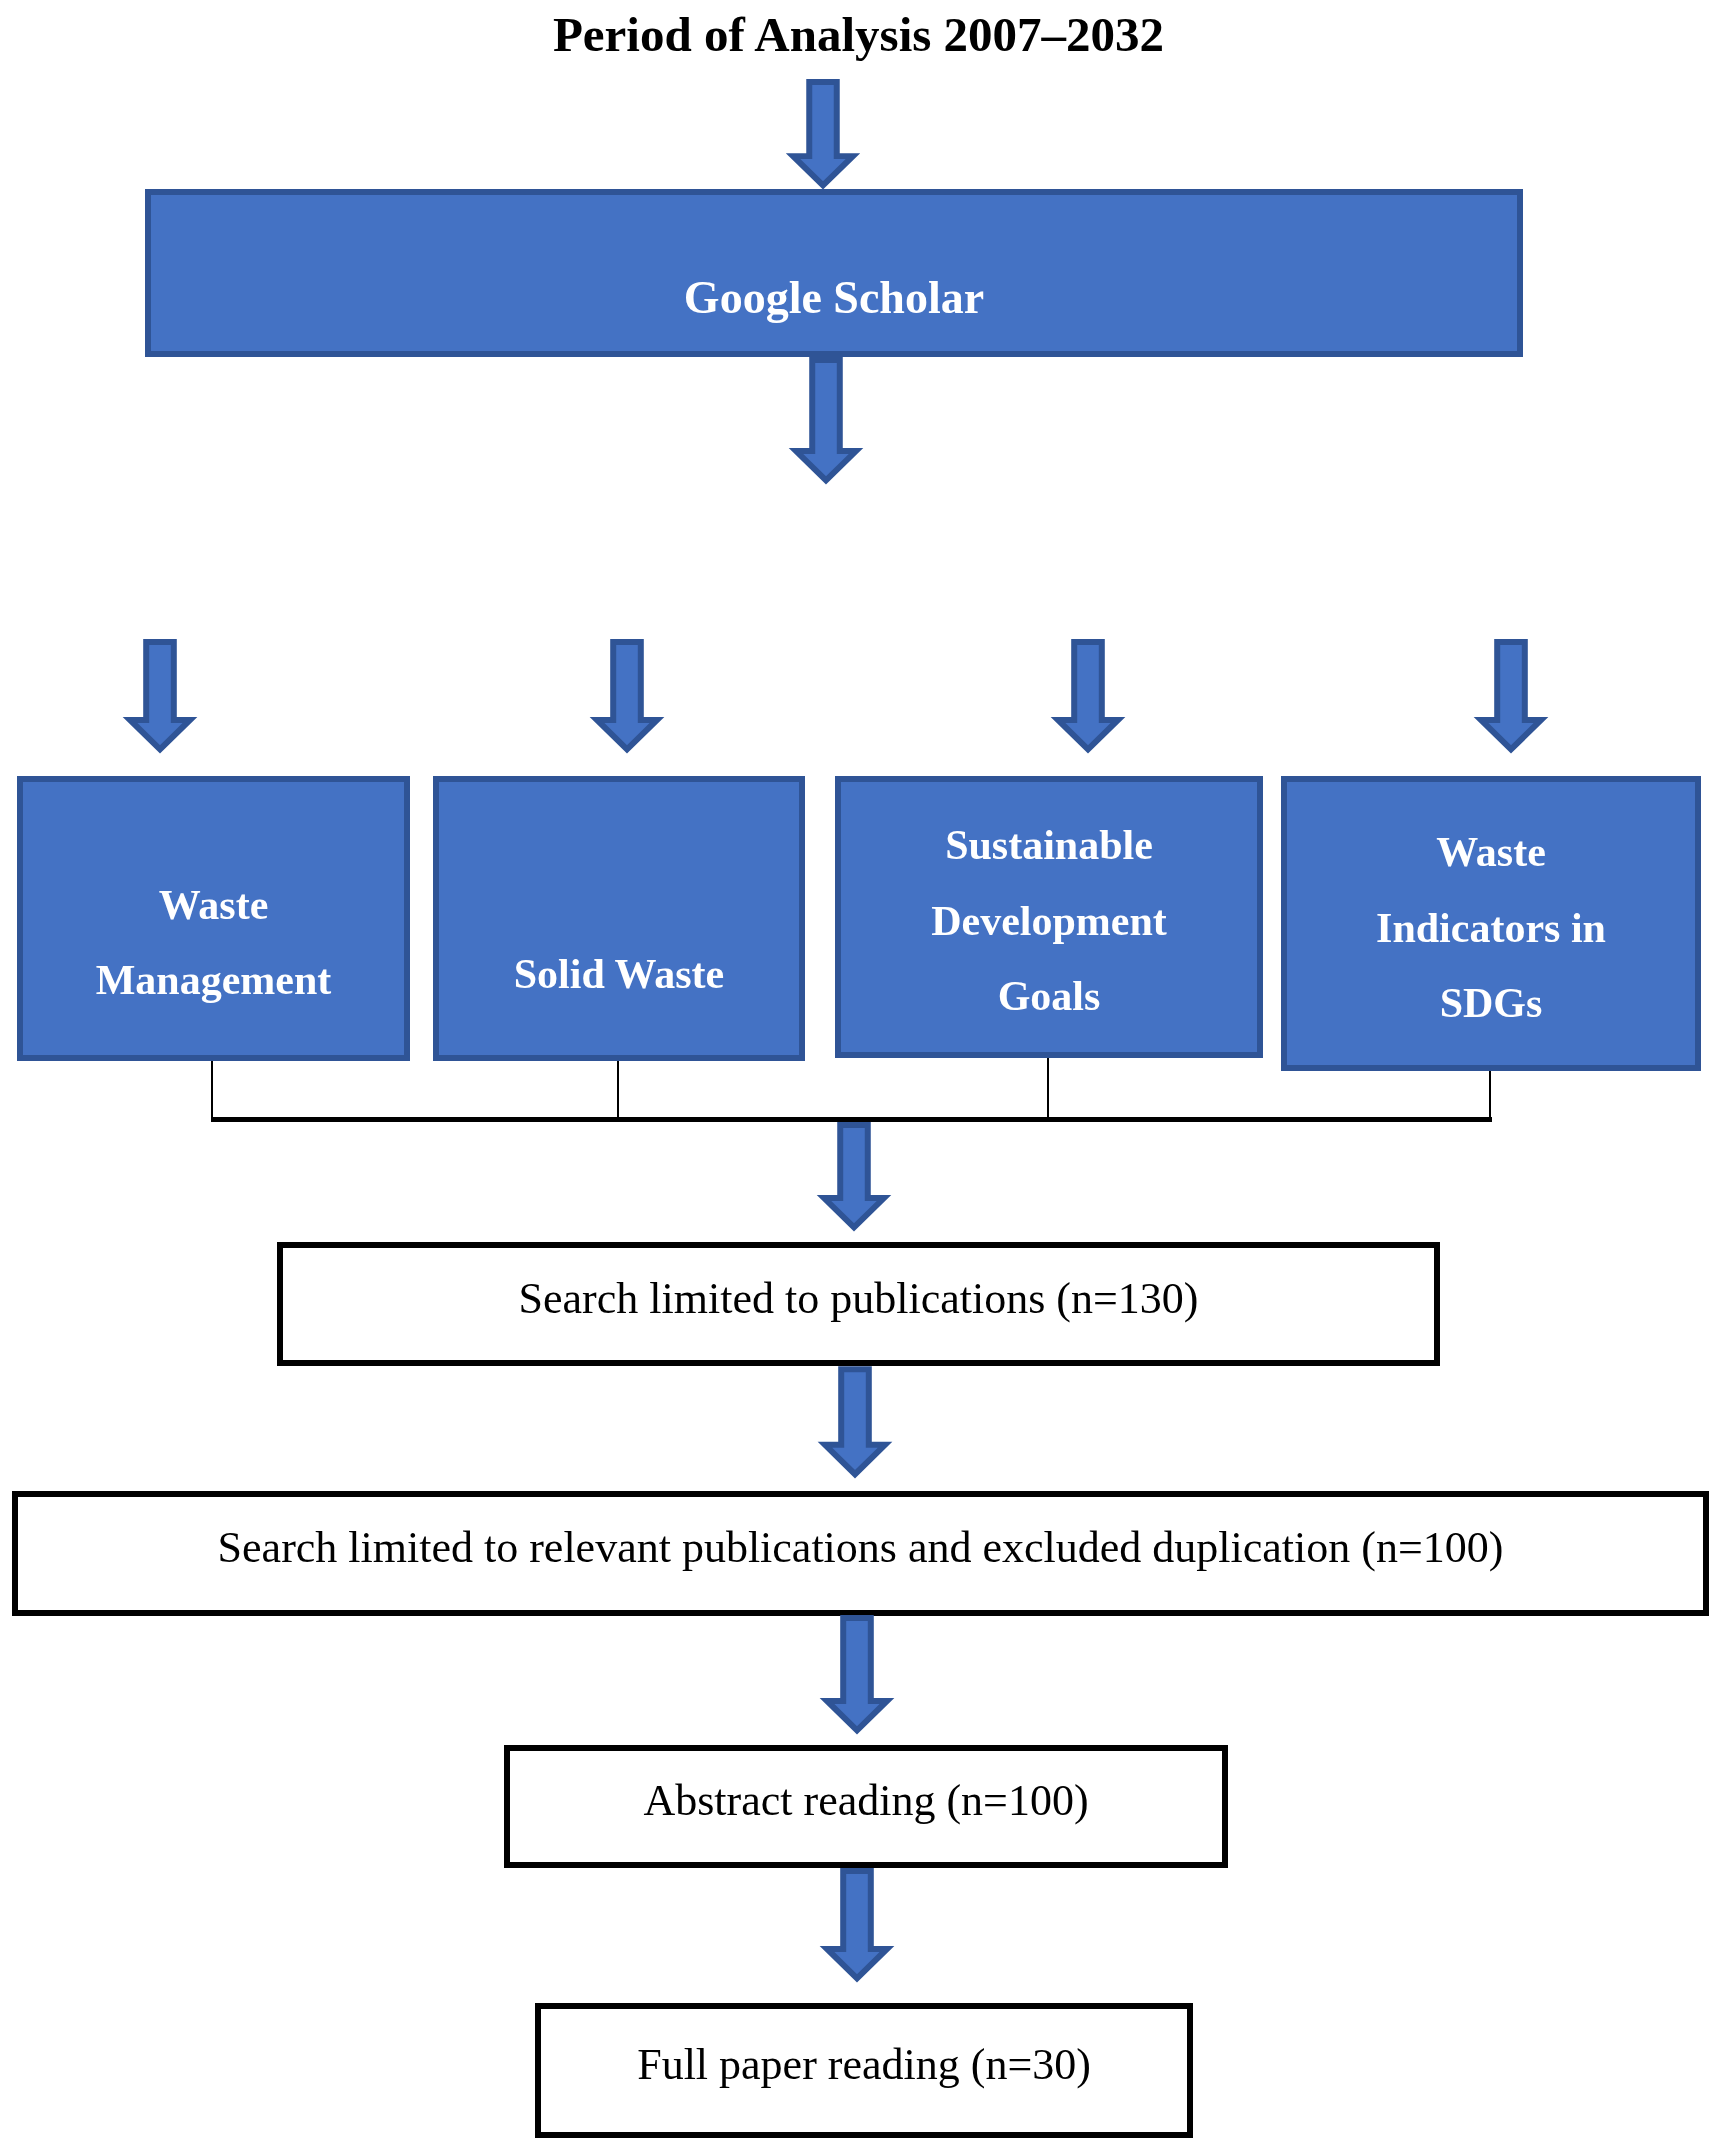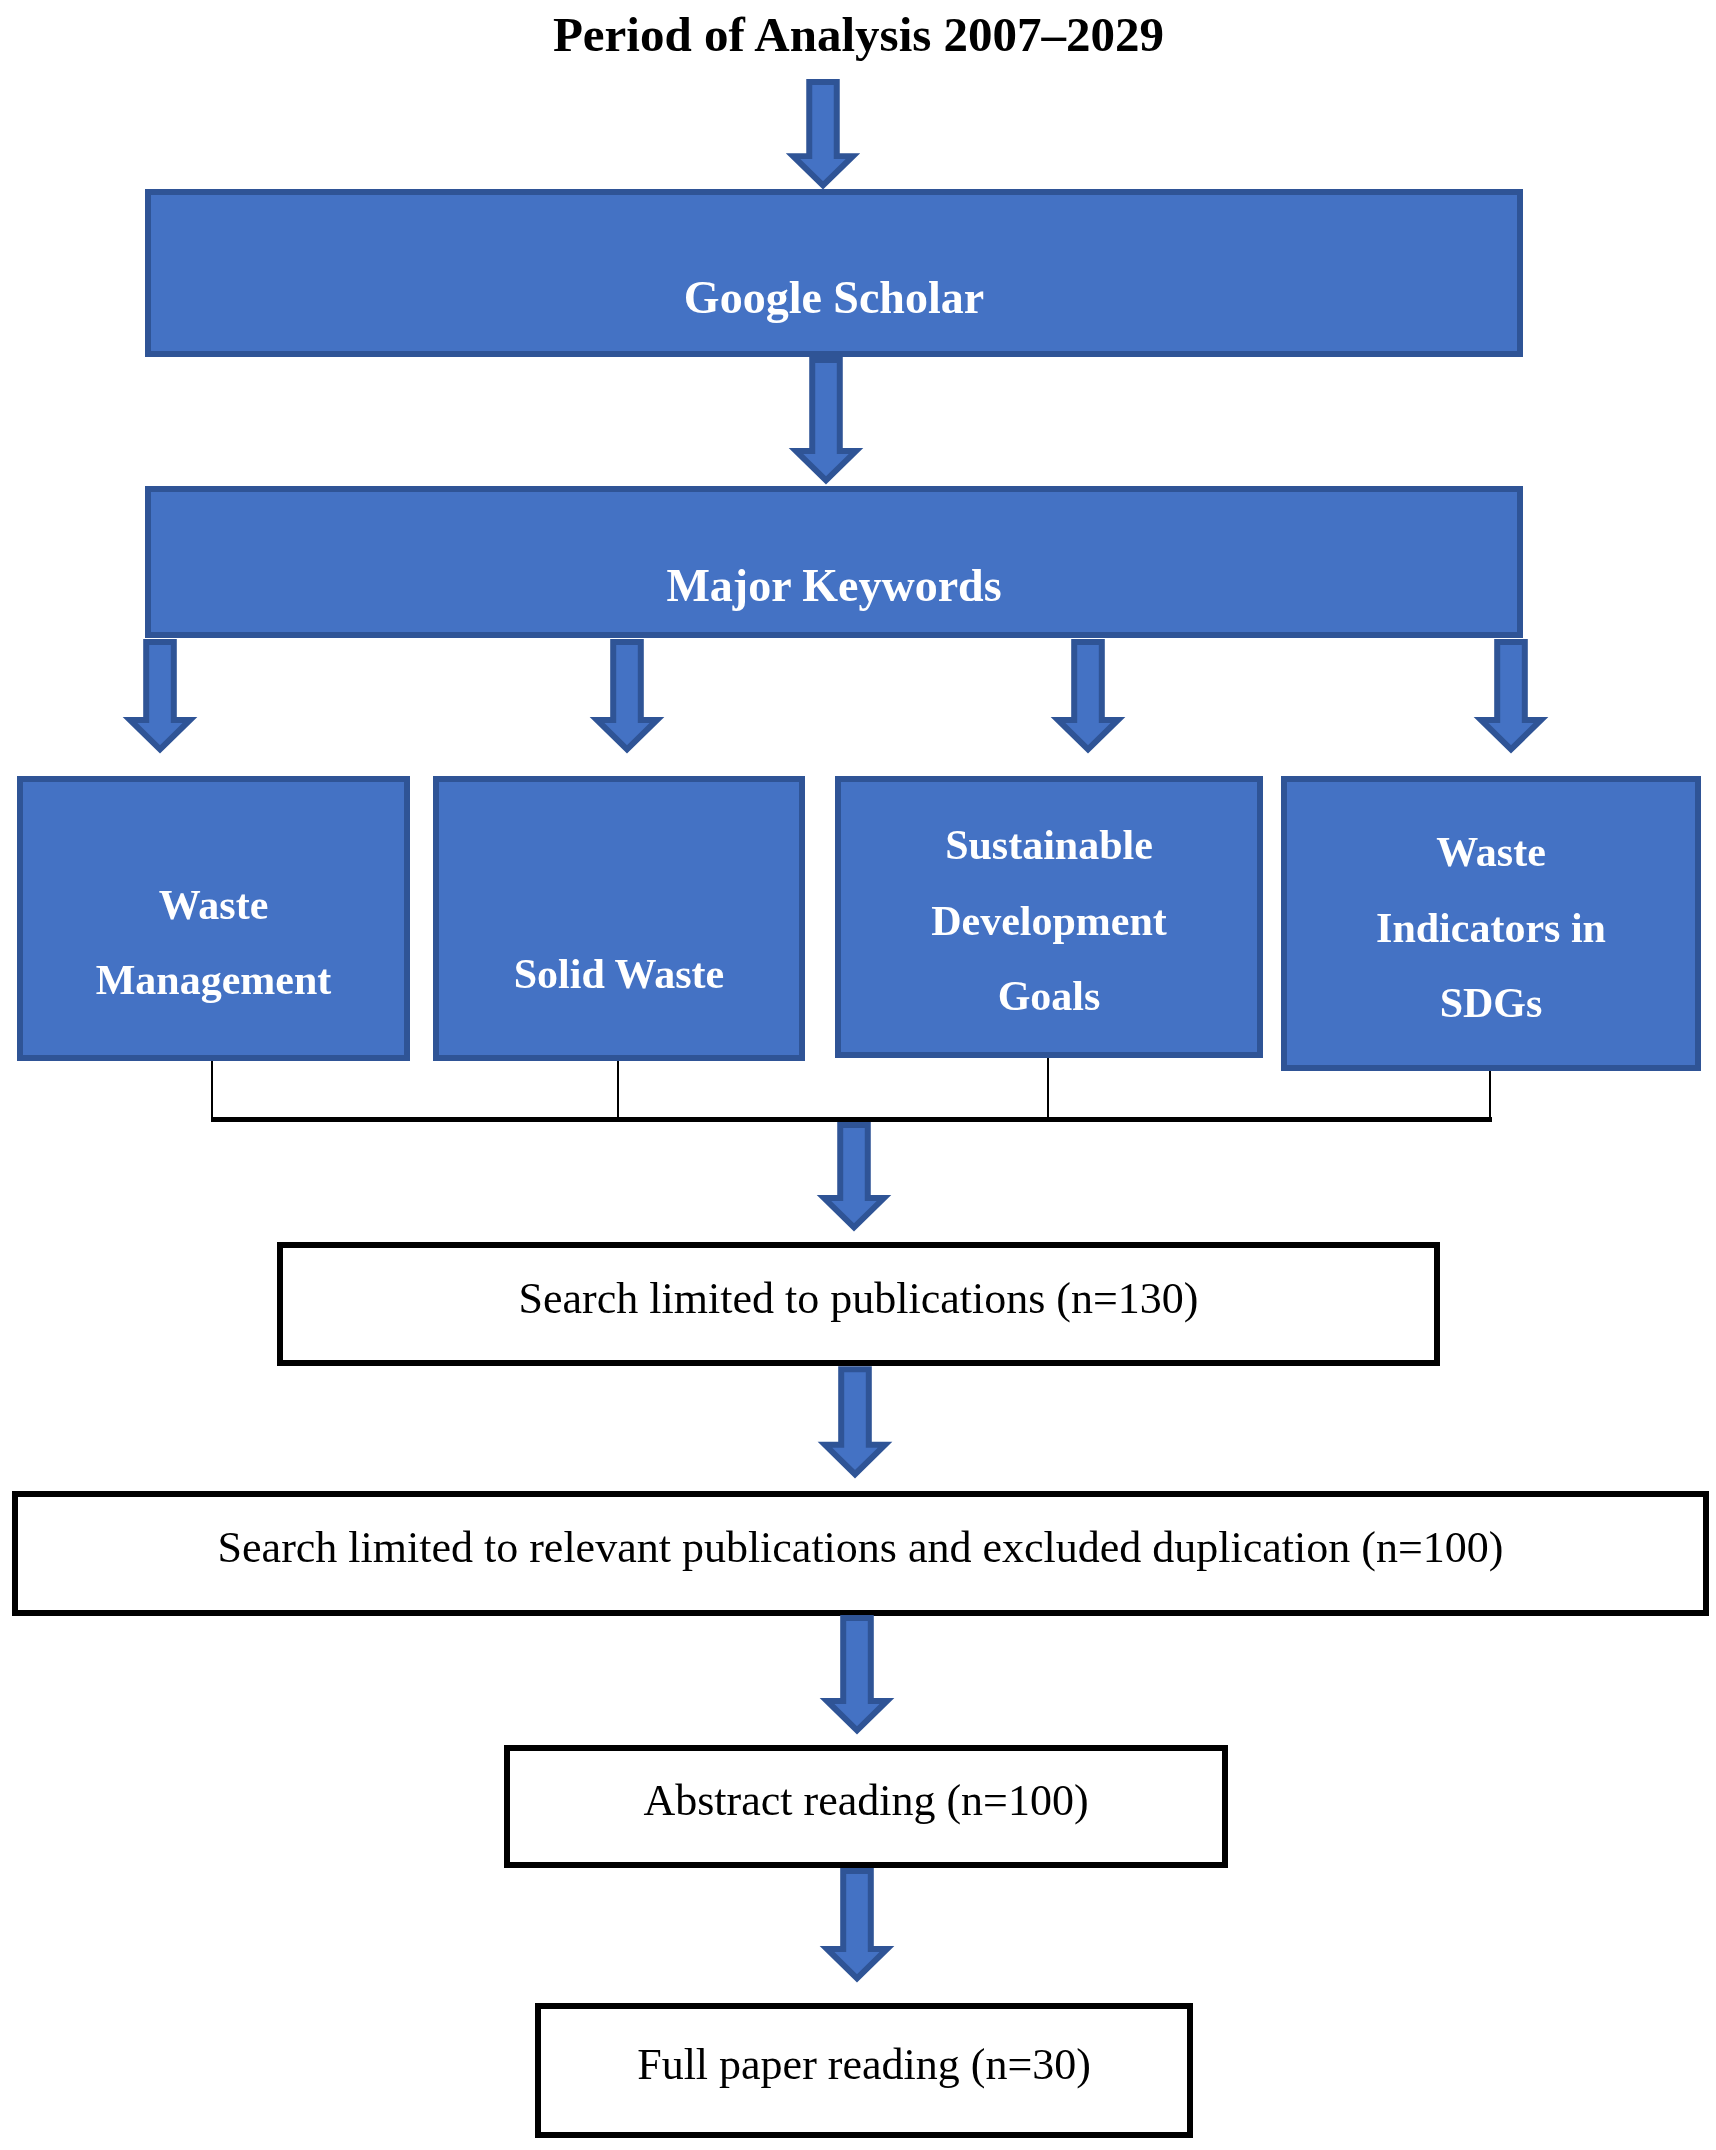--- a/index.html
+++ b/index.html
@@ -76,41 +76,38 @@
   .lift-k4 { top: -23px; }
   .arrow { position: absolute; width: 66px; }
   .arrow svg { display: block; overflow: visible; }
   .connector { position: absolute; background: var(--connector); }
 </style>
 </head>
 <body>
 
 <div class="canvas">
 
-  <div class="title">Period of Analysis 2007–2029</div>
+  <div class="title">Period of Analysis 2007–2032</div>
 
   <div class="arrow" style="left:790px; top:79px;">
       <svg width="66" height="110" viewBox="0 0 110 184">
         <polygon points="32,5 78,5 78,129 105,129 55,178 5,129 32,129" fill="var(--arrow-fill)" stroke="var(--arrow-border)" stroke-width="10" stroke-linejoin="miter"></polygon>
       </svg>
     </div>
 
   <div class="blue-box hdr-box" style="left:145px; top:189px; width:1378px; height:168px;">
     <span class="box-label lift-b1">Google Scholar</span>
   </div>
 
   <div class="arrow" style="left:793px; top:357px;">
       <svg width="66" height="127" viewBox="0 0 110 212">
         <polygon points="32,5 78,5 78,157 105,157 55,206 5,157 32,157" fill="var(--arrow-fill)" stroke="var(--arrow-border)" stroke-width="10" stroke-linejoin="miter"></polygon>
       </svg>
     </div>
 
-  <div class="blue-box hdr-box" style="left:145px; top:486px; width:1378px; height:152px;">
-    <span class="box-label lift-b2">Major Keywords</span>
-  </div>
 
   <div class="arrow" style="left:127px;  top:639px;">
       <svg width="66" height="114" viewBox="0 0 110 190">
         <polygon points="32,5 78,5 78,135 105,135 55,184 5,135 32,135" fill="var(--arrow-fill)" stroke="var(--arrow-border)" stroke-width="10" stroke-linejoin="miter"></polygon>
       </svg>
     </div>
   <div class="arrow" style="left:594px;  top:639px;">
       <svg width="66" height="114" viewBox="0 0 110 190">
         <polygon points="32,5 78,5 78,135 105,135 55,184 5,135 32,135" fill="var(--arrow-fill)" stroke="var(--arrow-border)" stroke-width="10" stroke-linejoin="miter"></polygon>
       </svg>

